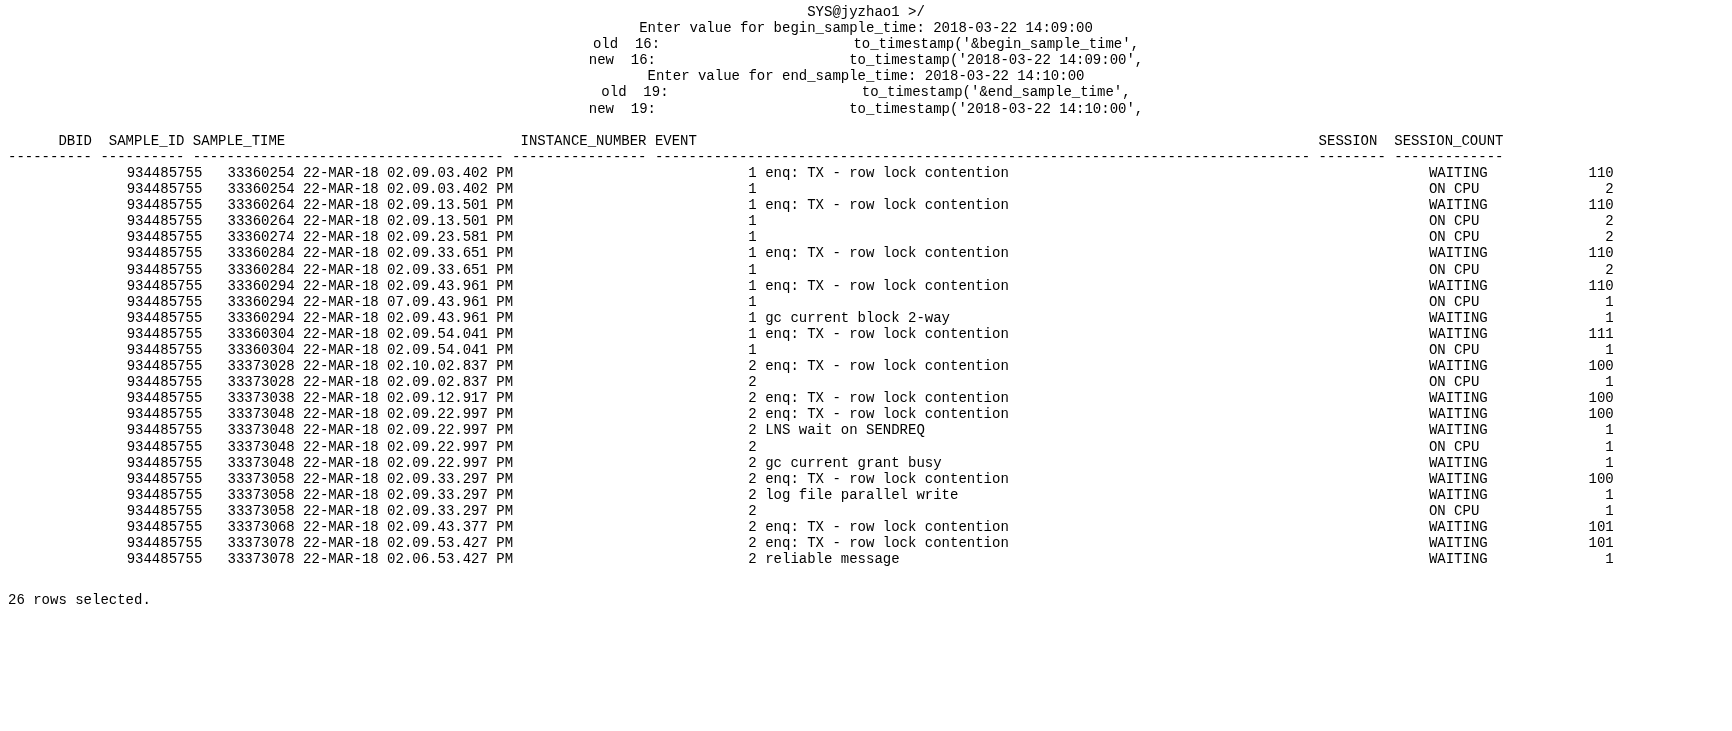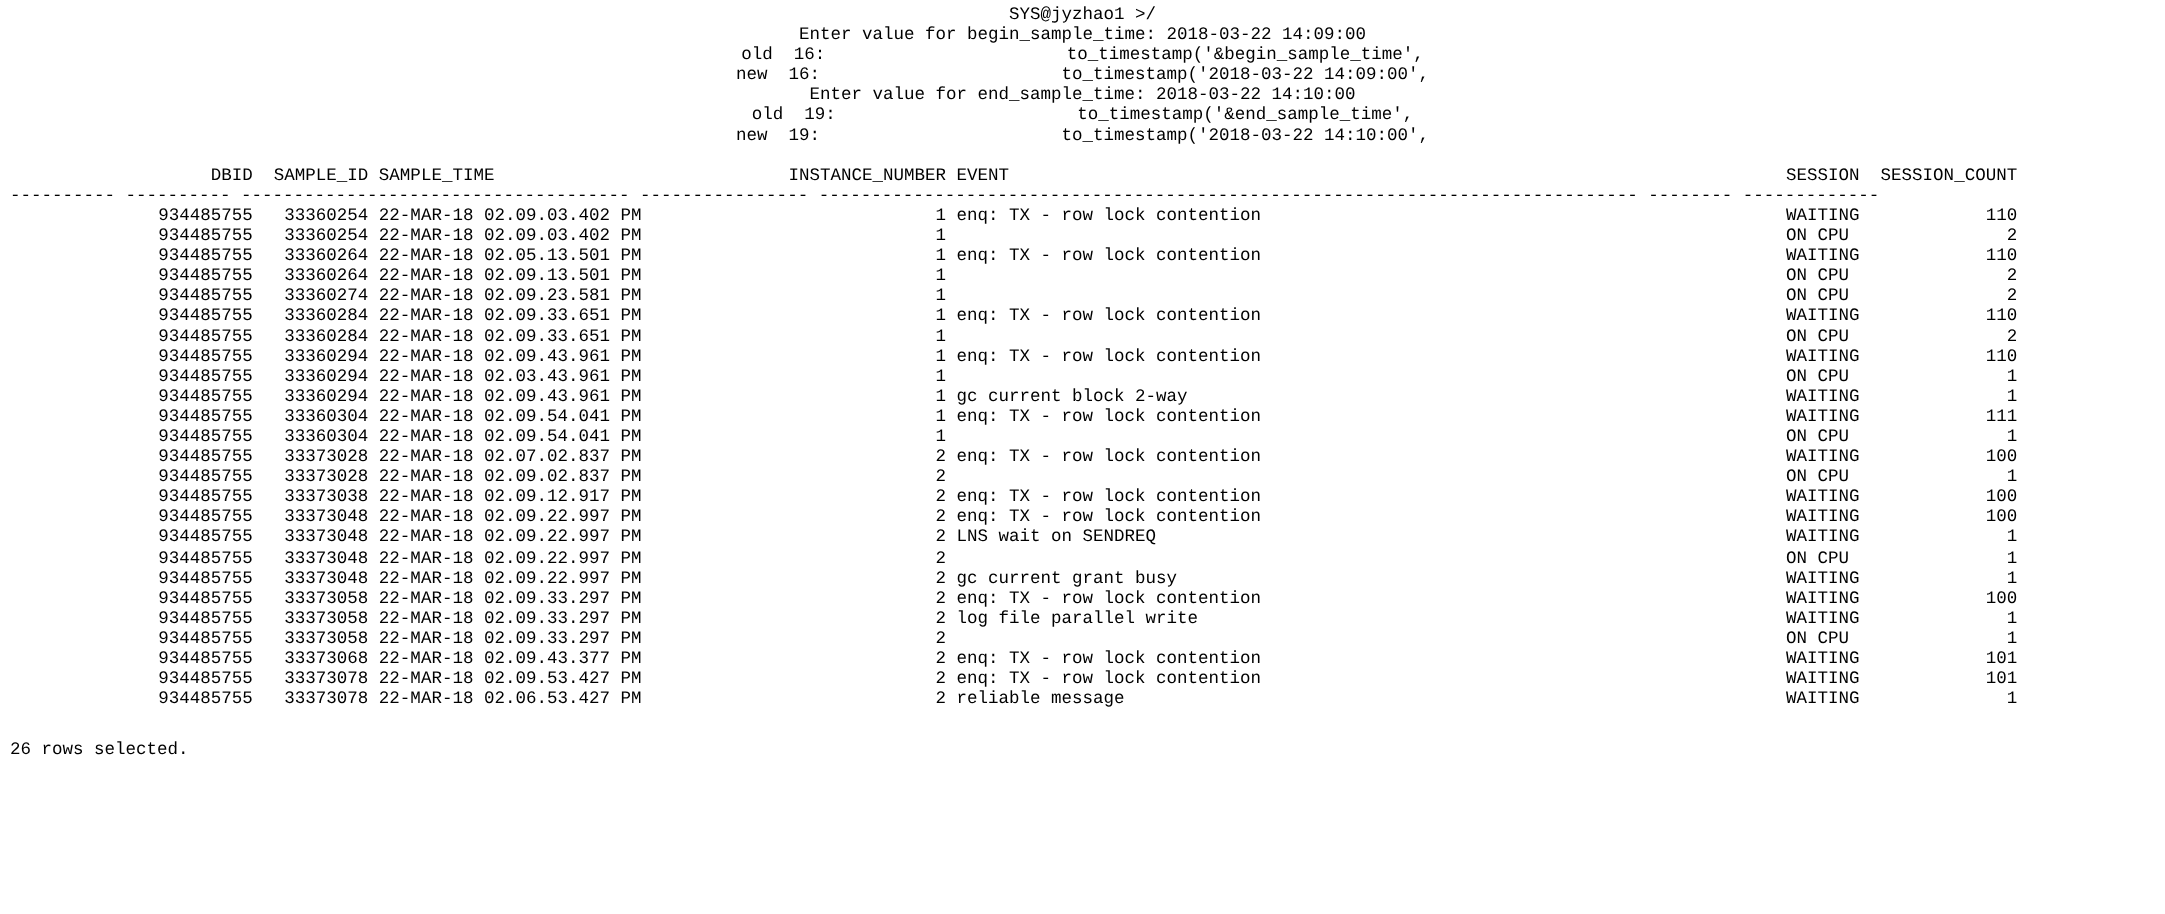--- a/index.html
+++ b/index.html
@@ -12,21 +12,20 @@
       color: #000000;
       white-space: nowrap;
       overflow-x: auto;
     }
     .line {
       white-space: pre;
       text-align: center;
     }
     .header-line {
       white-space: pre;
-      text-align: center;
     }
     .dashes {
       white-space: pre;
     }
     #rows .row-line {
       white-space: pre;
       text-align: center;
     }
     .footer {
       white-space: pre;
@@ -46,31 +45,31 @@
     <div class="line">new  19:                       to_timestamp('2018-03-22 14:10:00',</div>
     <div class="line">&nbsp;</div>
   </div>
 
 <div class="header-line" id="header-line">      DBID  SAMPLE_ID SAMPLE_TIME                            INSTANCE_NUMBER EVENT                                                                          SESSION  SESSION_COUNT</div>
 <div class="dashes" id="dashes-line">---------- ---------- ------------------------------------- ---------------- ------------------------------------------------------------------------------ -------- -------------</div>
 
 <div id="rows">
     <div class="row-line"> 934485755   33360254 22-MAR-18 02.09.03.402 PM                            1 enq: TX - row lock contention                                                  WAITING            110</div>
     <div class="row-line"> 934485755   33360254 22-MAR-18 02.09.03.402 PM                            1                                                                                ON CPU               2</div>
-    <div class="row-line"> 934485755   33360264 22-MAR-18 02.05.13.501 PM                            1 enq: TX - row lock contention                                                  WAITING            110</div>
+    <div class="row-line"> 934485755   33360264 22-MAR-18 02.09.13.501 PM                            1 enq: TX - row lock contention                                                  WAITING            110</div>
     <div class="row-line"> 934485755   33360264 22-MAR-18 02.09.13.501 PM                            1                                                                                ON CPU               2</div>
     <div class="row-line"> 934485755   33360274 22-MAR-18 02.09.23.581 PM                            1                                                                                ON CPU               2</div>
     <div class="row-line"> 934485755   33360284 22-MAR-18 02.09.33.651 PM                            1 enq: TX - row lock contention                                                  WAITING            110</div>
     <div class="row-line"> 934485755   33360284 22-MAR-18 02.09.33.651 PM                            1                                                                                ON CPU               2</div>
     <div class="row-line"> 934485755   33360294 22-MAR-18 02.09.43.961 PM                            1 enq: TX - row lock contention                                                  WAITING            110</div>
-    <div class="row-line"> 934485755   33360294 22-MAR-18 02.03.43.961 PM                            1                                                                                ON CPU               1</div>
+    <div class="row-line"> 934485755   33360294 22-MAR-18 07.09.43.961 PM                            1                                                                                ON CPU               1</div>
     <div class="row-line"> 934485755   33360294 22-MAR-18 02.09.43.961 PM                            1 gc current block 2-way                                                         WAITING              1</div>
     <div class="row-line"> 934485755   33360304 22-MAR-18 02.09.54.041 PM                            1 enq: TX - row lock contention                                                  WAITING            111</div>
     <div class="row-line"> 934485755   33360304 22-MAR-18 02.09.54.041 PM                            1                                                                                ON CPU               1</div>
-    <div class="row-line"> 934485755   33373028 22-MAR-18 02.07.02.837 PM                            2 enq: TX - row lock contention                                                  WAITING            100</div>
+    <div class="row-line"> 934485755   33373028 22-MAR-18 02.10.02.837 PM                            2 enq: TX - row lock contention                                                  WAITING            100</div>
     <div class="row-line"> 934485755   33373028 22-MAR-18 02.09.02.837 PM                            2                                                                                ON CPU               1</div>
     <div class="row-line"> 934485755   33373038 22-MAR-18 02.09.12.917 PM                            2 enq: TX - row lock contention                                                  WAITING            100</div>
     <div class="row-line"> 934485755   33373048 22-MAR-18 02.09.22.997 PM                            2 enq: TX - row lock contention                                                  WAITING            100</div>
     <div class="row-line"> 934485755   33373048 22-MAR-18 02.09.22.997 PM                            2 LNS wait on SENDREQ                                                            WAITING              1</div>
     <div class="row-line"> 934485755   33373048 22-MAR-18 02.09.22.997 PM                            2                                                                                ON CPU               1</div>
     <div class="row-line"> 934485755   33373048 22-MAR-18 02.09.22.997 PM                            2 gc current grant busy                                                          WAITING              1</div>
     <div class="row-line"> 934485755   33373058 22-MAR-18 02.09.33.297 PM                            2 enq: TX - row lock contention                                                  WAITING            100</div>
     <div class="row-line"> 934485755   33373058 22-MAR-18 02.09.33.297 PM                            2 log file parallel write                                                        WAITING              1</div>
     <div class="row-line"> 934485755   33373058 22-MAR-18 02.09.33.297 PM                            2                                                                                ON CPU               1</div>
     <div class="row-line"> 934485755   33373068 22-MAR-18 02.09.43.377 PM                            2 enq: TX - row lock contention                                                  WAITING            101</div>

